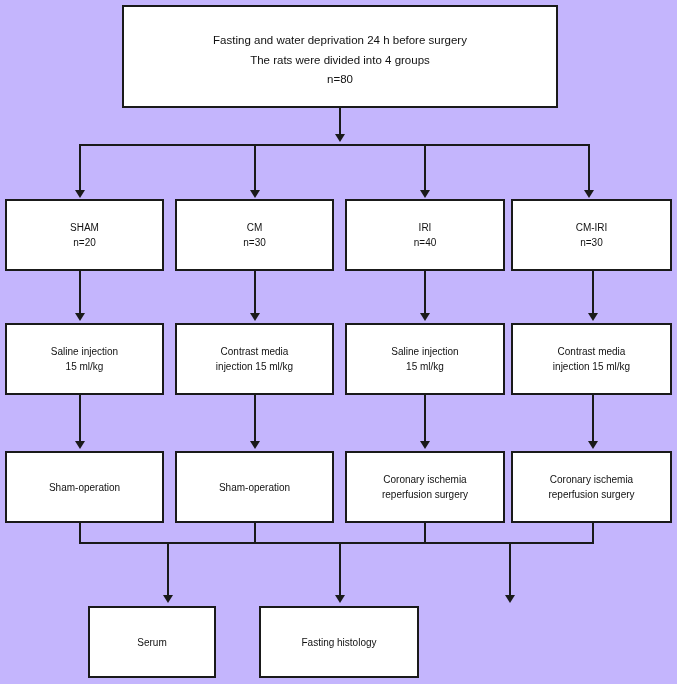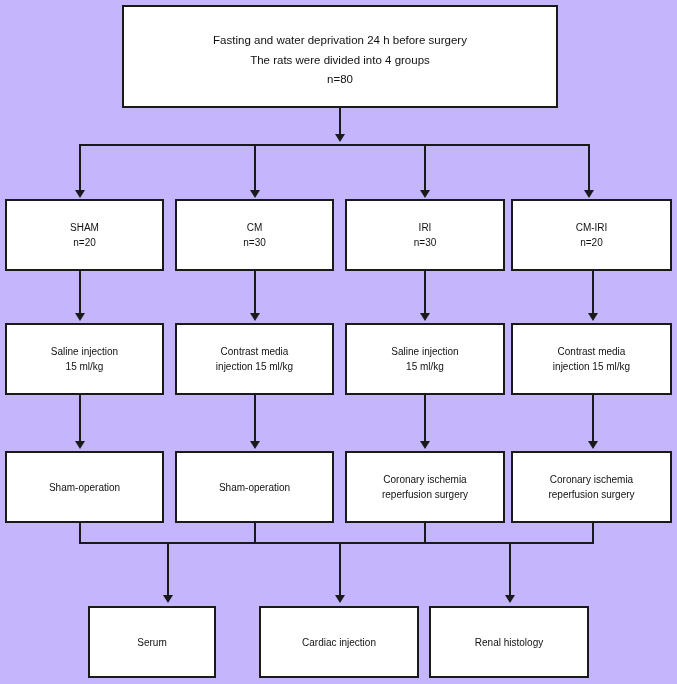--- a/index.html
+++ b/index.html
@@ -79,23 +79,23 @@
   <div class="arrowhead" style="left:420px; top:190px;"></div>
 
   <div class="edge-v" style="left:588px; top:144px; height:48px;"></div>
   <div class="arrowhead" style="left:584px; top:190px;"></div>
 
   <div class="node" style="left:5px; top:199px; width:159px; height:72px;">SHAM
 n=20</div>
   <div class="node" style="left:175px; top:199px; width:159px; height:72px;">CM
 n=30</div>
   <div class="node" style="left:345px; top:199px; width:160px; height:72px;">IRI
+n=40</div>
+  <div class="node" style="left:511px; top:199px; width:161px; height:72px;">CM-IRI
 n=30</div>
-  <div class="node" style="left:511px; top:199px; width:161px; height:72px;">CM-IRI
-n=20</div>
 
   <div class="edge-v" style="left:79px; top:271px; height:44px;"></div>
   <div class="arrowhead" style="left:75px; top:313px;"></div>
 
   <div class="edge-v" style="left:254px; top:271px; height:44px;"></div>
   <div class="arrowhead" style="left:250px; top:313px;"></div>
 
   <div class="edge-v" style="left:424px; top:271px; height:44px;"></div>
   <div class="arrowhead" style="left:420px; top:313px;"></div>
 
@@ -140,16 +140,15 @@
   <div class="edge-v" style="left:167px; top:542px; height:55px;"></div>
   <div class="arrowhead" style="left:163px; top:595px;"></div>
 
   <div class="edge-v" style="left:339px; top:542px; height:55px;"></div>
   <div class="arrowhead" style="left:335px; top:595px;"></div>
 
   <div class="edge-v" style="left:509px; top:542px; height:55px;"></div>
   <div class="arrowhead" style="left:505px; top:595px;"></div>
 
   <div class="node" style="left:88px; top:606px; width:128px; height:72px;">Serum</div>
-  <div class="node" style="left:259px; top:606px; width:160px; height:72px;">Cardiac injection</div>
-  <div class="node" style="left:429px; top:606px; width:160px; height:72px;">Renal histology</div>
+  <div class="node" style="left:259px; top:606px; width:160px; height:72px;">Fasting histology</div>
 
 </div>
 
 </body></html>

